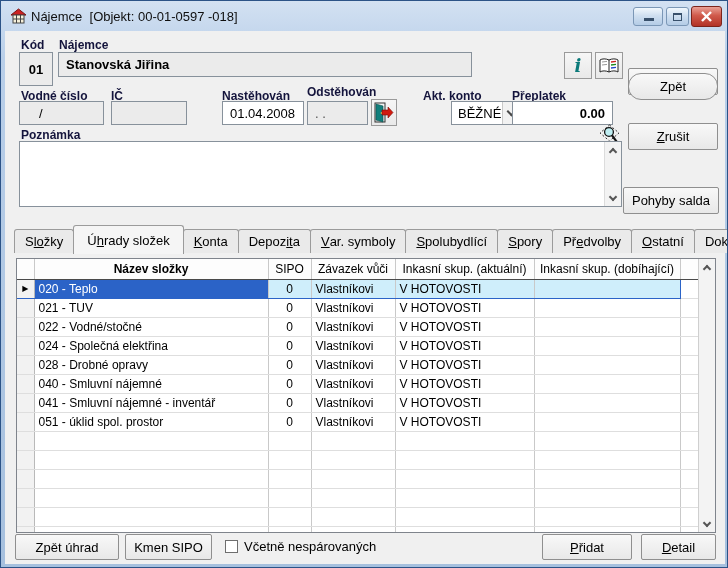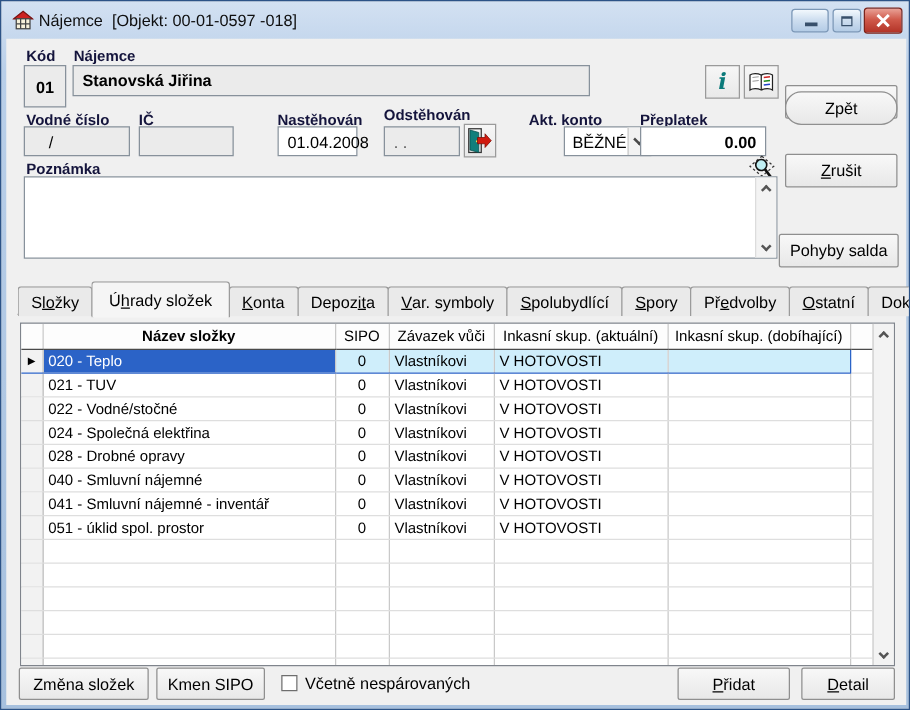--- a/index.html
+++ b/index.html
@@ -124,21 +124,21 @@
 
   <div class="lbl" style="left:20px;top:88px;">Vodné číslo</div>
   <div class="lbl" style="left:110px;top:88px;">IČ</div>
   <div class="lbl" style="left:221px;top:88px;text-align:right;">Nastěhován</div>
   <div class="lbl" style="left:306px;top:84px;">Odstěhován</div>
   <div class="lbl" style="left:422px;top:88px;text-align:right;">Akt. konto</div>
   <div class="lbl" style="left:511px;top:88px;">Přeplatek</div>
 
   <div class="fld gray" style="left:18px;top:100px;width:85px;height:24px;padding-left:19px;">/</div>
   <div class="fld gray" style="left:110px;top:100px;width:76px;height:24px;"></div>
-  <div class="fld" style="left:221px;top:100px;width:64px;height:24px;">01.04.2008</div>
+  <div class="fld" style="left:221px;top:100px;width:82px;height:24px;">01.04.2008</div>
   <div class="fld gray" style="left:306px;top:100px;width:61px;height:24px;color:#555;">. .</div>
 
   <div class="iconbtn" style="left:370px;top:98px;width:26px;height:27px;">
     <svg width="20" height="21" viewBox="0 0 20 21">
       <rect x="1" y="1" width="10" height="19" fill="none" stroke="#333" stroke-width="1"></rect>
       <polygon points="2,2 9,4 9,20 2,18" fill="#117f7c" stroke="#0a4d4b" stroke-width="0.6"></polygon>
       <circle cx="7.6" cy="11" r="0.9" fill="#ffd34d"></circle>
       <polygon points="8,8 14,8 14,5 19,10.5 14,16 14,13 8,13" fill="#d11a0f" stroke="#7a0d06" stroke-width="0.6"></polygon>
     </svg>
   </div>
@@ -344,20 +344,20 @@
     <div class="grid-scroll">
       <div class="sarrow up">
           <div class="chev-up-s"></div>
         </div>
       <div class="sarrow down">
           <div class="chev-down-s"></div>
         </div>
     </div>
   </div>
 
-  <div class="btn" style="left:14px;top:533px;width:104px;height:26px;">Změna složek</div>
+  <div class="btn" style="left:14px;top:533px;width:104px;height:26px;">Zpět úhrad</div>
   <div class="btn" style="left:124px;top:533px;width:87px;height:26px;">Kmen SIPO</div>
   <div class="checkbox"></div>
   <div class="cb-label">Včetně nespárovaných</div>
   <div class="btn" style="left:541px;top:533px;width:90px;height:26px;"><span class="u">P</span><span>řidat</span></div>
   <div class="btn" style="left:640px;top:533px;width:75px;height:26px;"><span class="u">D</span><span>etail</span></div>
 
 </div>
 
 </body></html>

